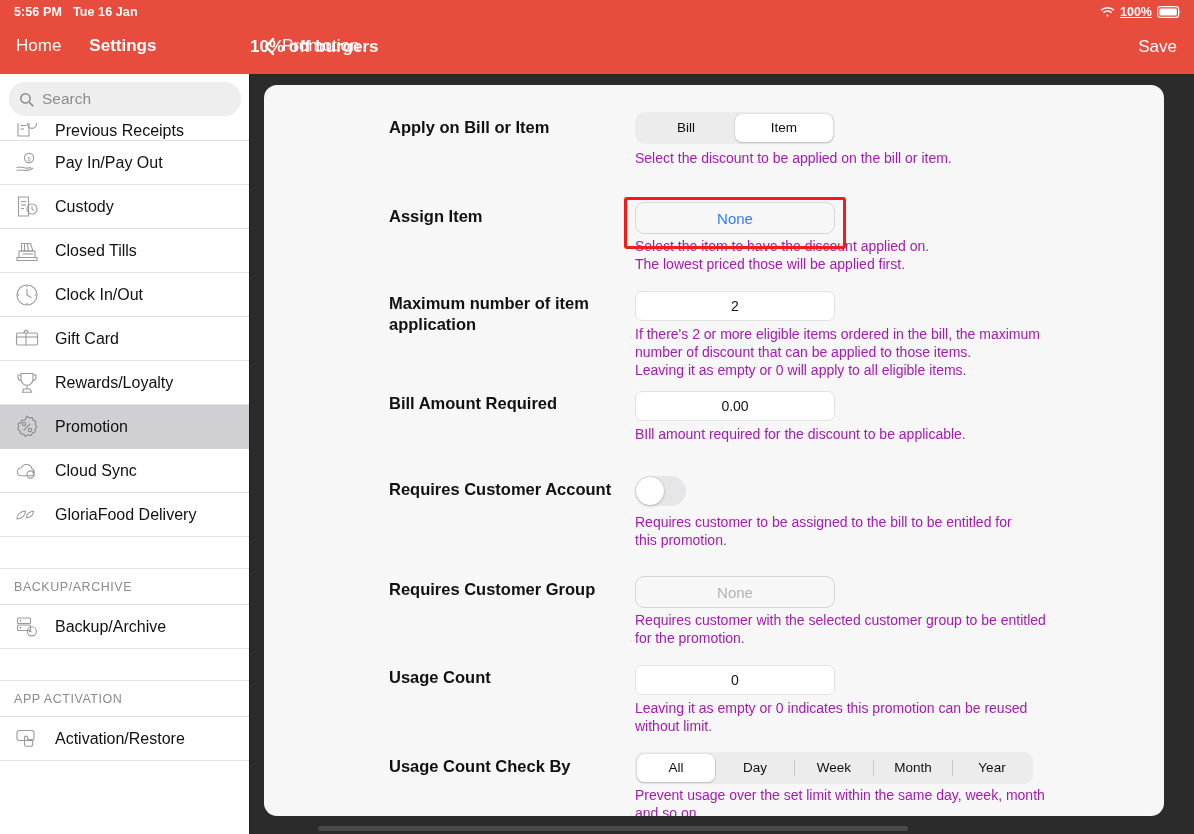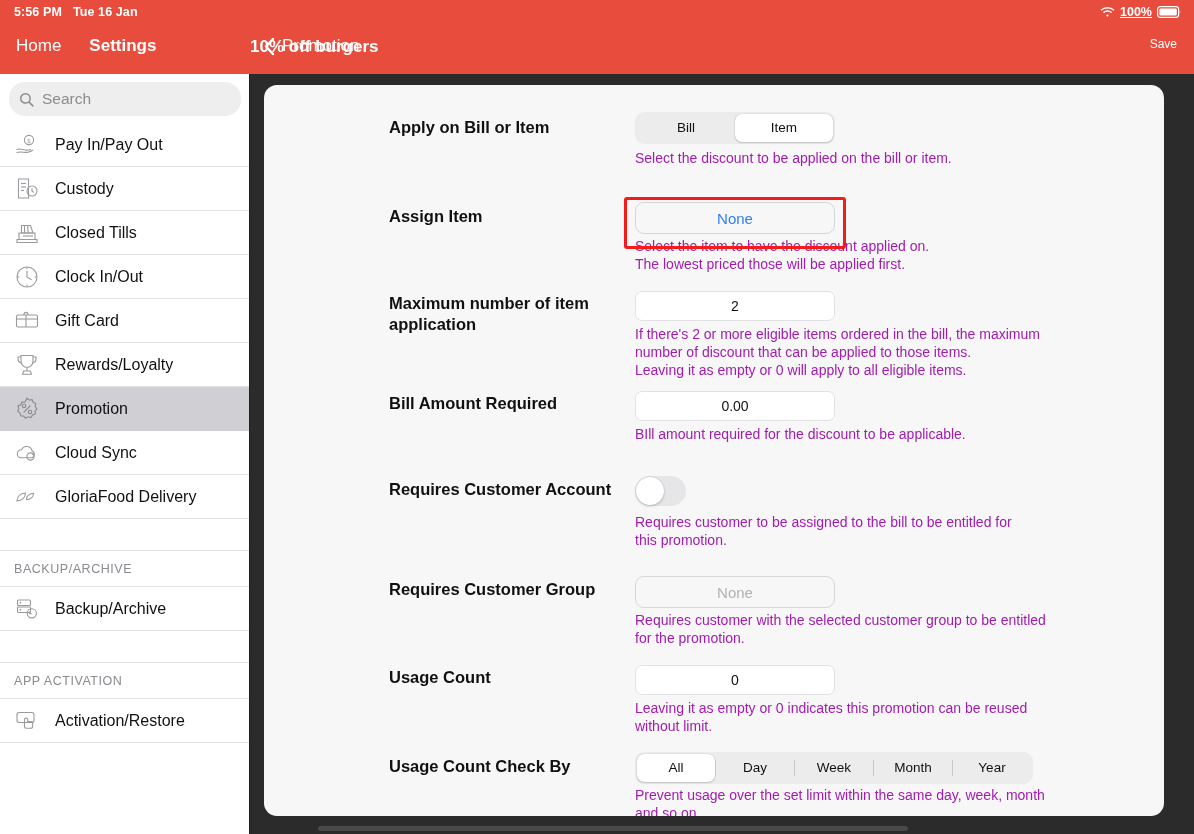--- a/index.html
+++ b/index.html
@@ -69,21 +69,21 @@
   .tb-back {
     position: absolute; left: 14px; top: 36px;
     display: flex; align-items: center; gap: 7px;
     font-size: 17px; color:#fff;
   }
   .tb-title {
     position: absolute; left: 0; right: 0; top: 37px; text-align: left;
     font-size: 17px; font-weight: bold; color: #fff;
   }
   .tb-save {
-    position: absolute; right: 17px; top: 37px; font-size: 12px; color: #fff;
+    position: absolute; right: 17px; top: 37px; font-size: 17px; color: #fff;
   }
 
   .content-bg {
     position: absolute; left: 0; top: 74px; width: 944px; height: 760px;
     background: #2b2b2b;
   }
   .card {
     position: absolute; left: 14px; top: 11px; width: 900px; height: 731px;
     background: #f7f7f7; border-radius: 13px; overflow: hidden;
   }
@@ -176,20 +176,30 @@
         <svg class="sb-icon" style="width:17px;height:17px;flex:0 0 17px" viewBox="0 0 24 24" fill="none" stroke="#8b8b90" stroke-width="2.1">
           <circle cx="10.5" cy="10.5" r="6.6"></circle>
             <line x1="15.4" y1="15.4" x2="21" y2="21" stroke-linecap="round"></line>
         </svg>
         <span class="ph">Search</span>
       </div>
     </div>
 
     <div class="sb-list">
 
+      <div class="sb-item partial">
+        <svg class="sb-icon" viewBox="0 0 26 26" fill="none" stroke="#9a9a9e" stroke-width="1.1">
+          <path d="M4 4h11v18H4z"></path>
+            <line x1="6.5" y1="8" x2="12.5" y2="8"></line>
+          <line x1="6.5" y1="11.5" x2="12.5" y2="11.5"></line>
+            <line x1="6.5" y1="15" x2="10" y2="15"></line>
+          <circle cx="18" cy="10" r="4.4"></circle>
+        </svg>
+        <span class="lbl">Previous Receipts</span>
+      </div>
 
       <div class="sb-item">
         <svg class="sb-icon" viewBox="0 0 26 26" fill="none" stroke="#9a9a9e" stroke-width="1.1">
           <circle cx="15" cy="8" r="4.6"></circle>
             <text x="15" y="10.6" font-size="6" fill="#9a9a9e" stroke="none" text-anchor="middle">$</text>
           <path d="M2.5 17.5c4-1.6 7 .6 10 .6 2.2 0 4.5-.6 4.5-.6"></path>
           <path d="M2.5 20.5c5-1.3 8 .5 11.5-.3 2.6-.6 5-2.2 5-2.2"></path>
         </svg>
         <span class="lbl">Pay In/Pay Out</span>
       </div>

